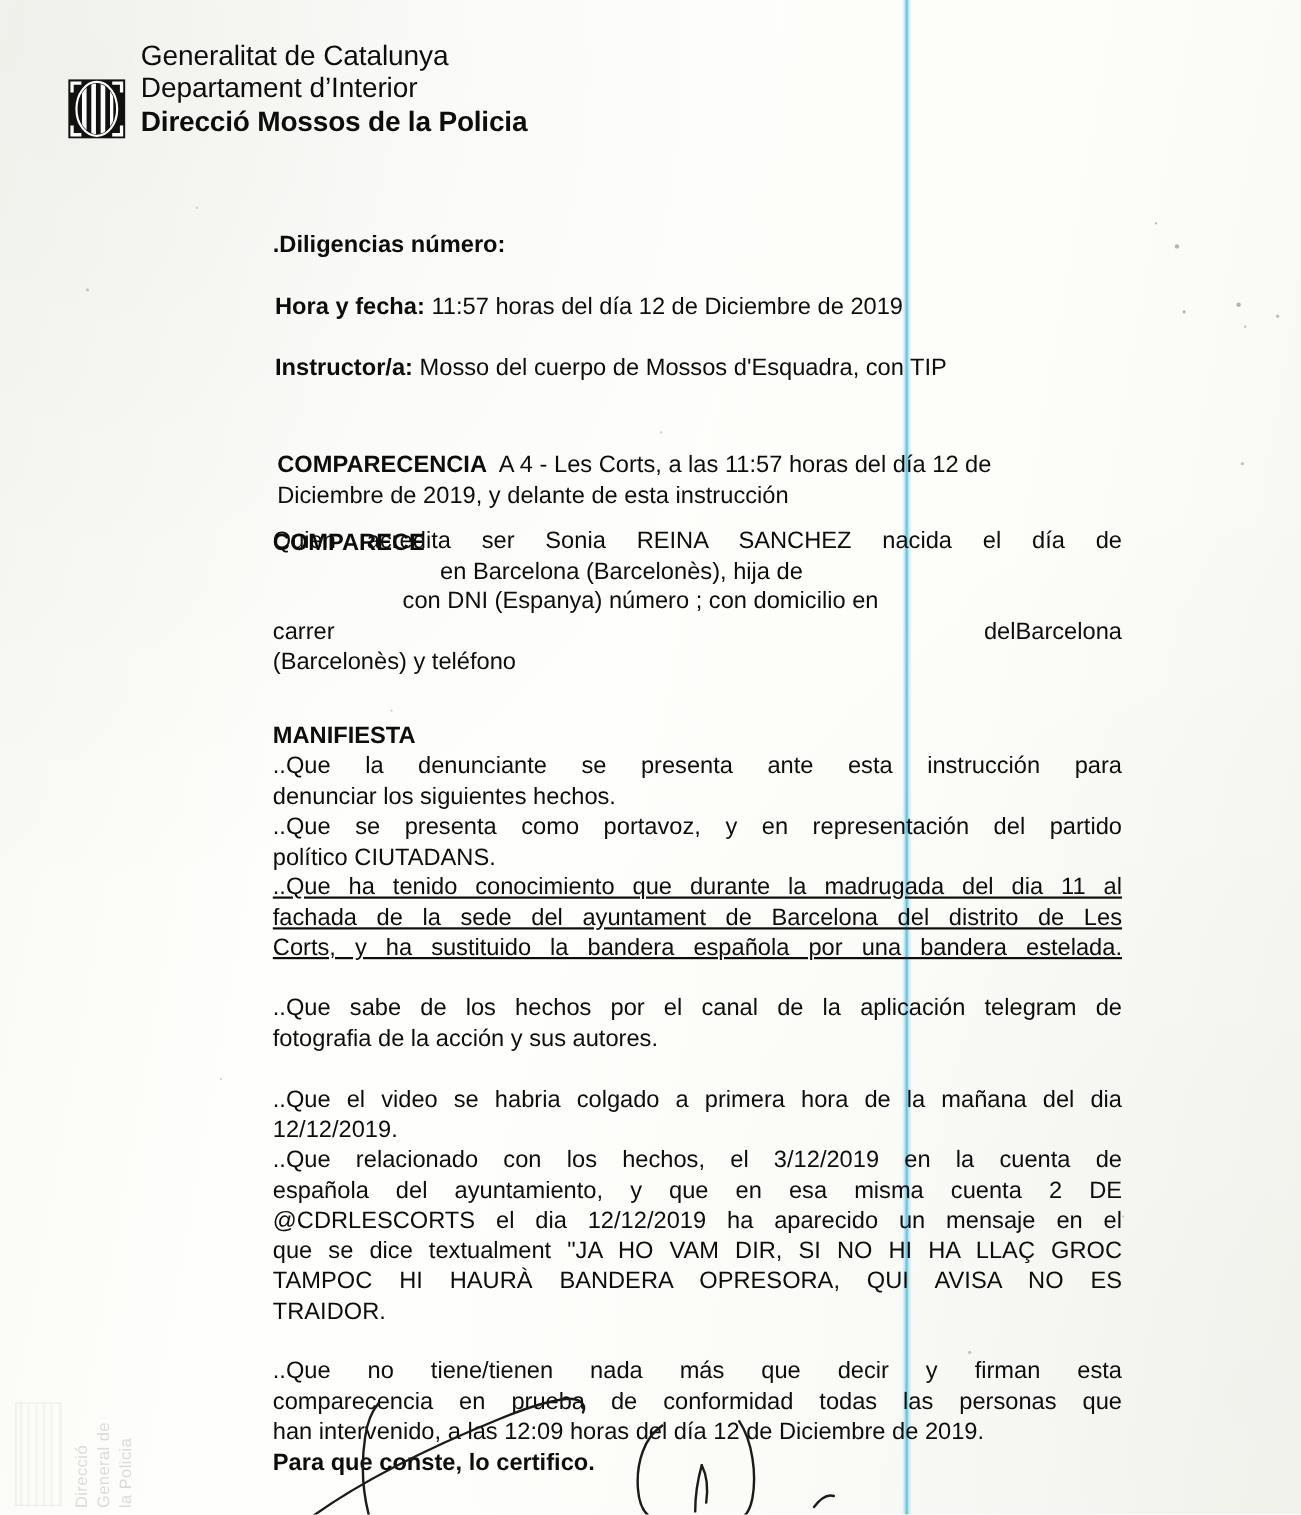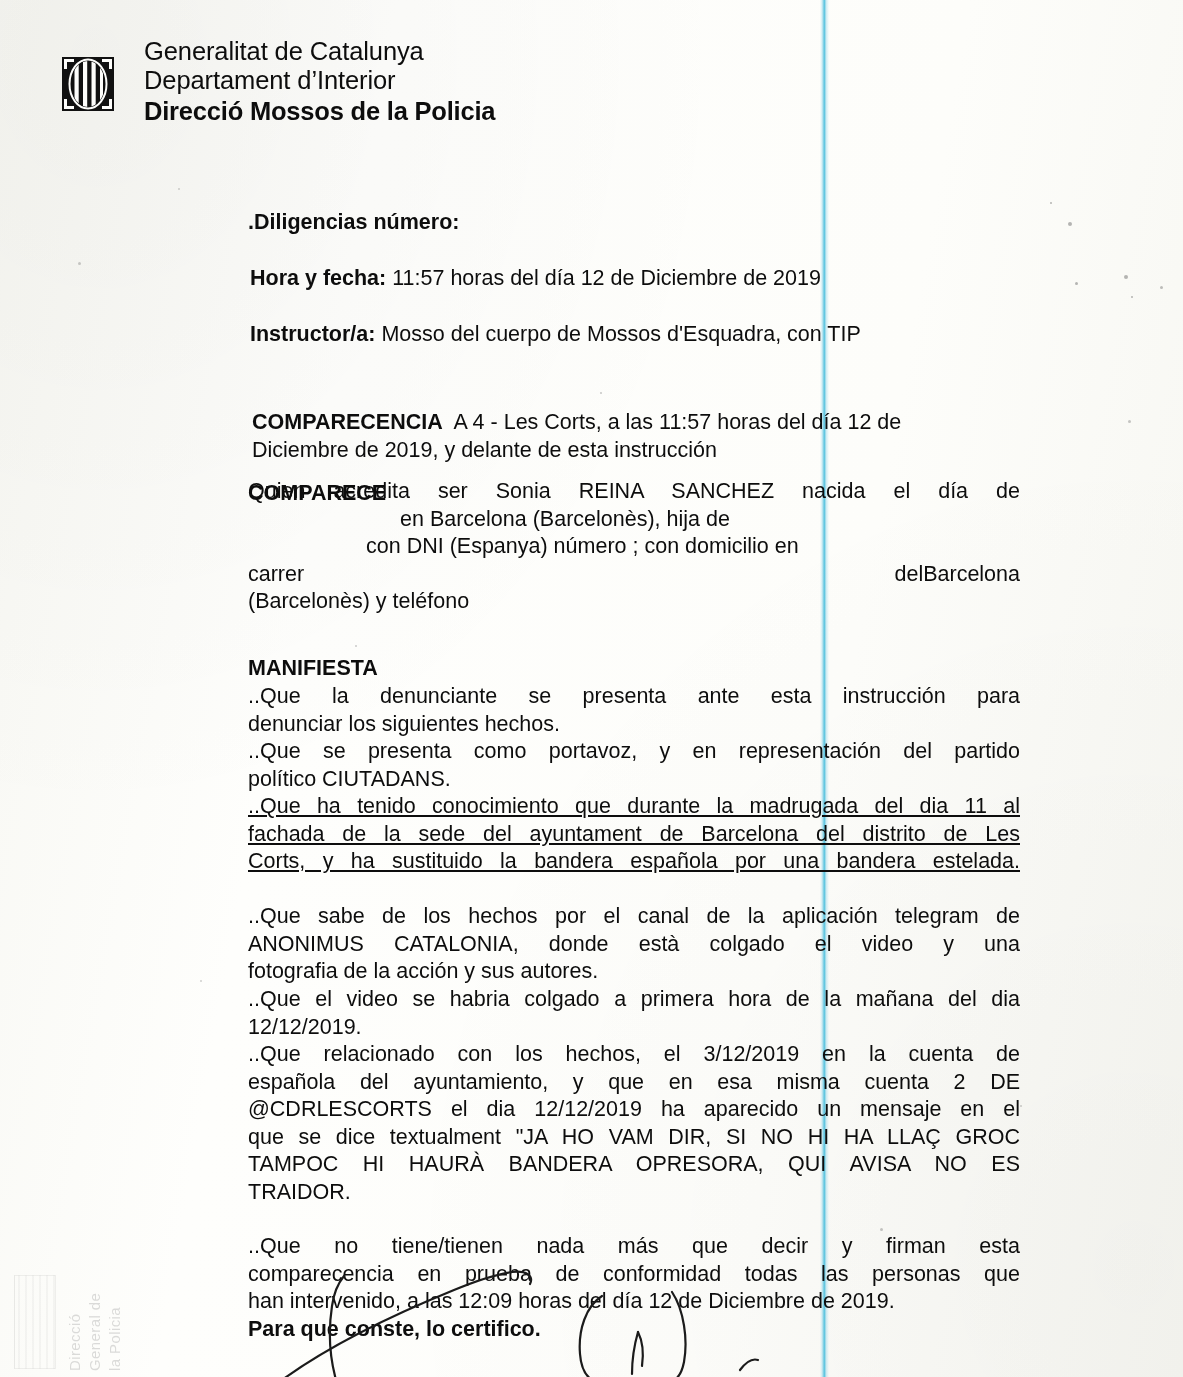--- a/index.html
+++ b/index.html
@@ -55,23 +55,22 @@
       rgba(150,215,235,0.45) 70%,
       rgba(180,225,240,0.00) 100%);
   }
 
   
   .header {
     position: absolute;
     top: 36px;
     left: 62px;
     display: flex;
-    align-items: center;
+    align-items: flex-end;
     z-index: 4;
-    gap: 16px;
   }
   .crest {
     position: relative;
     width: 52px;
     height: 54px;
     flex: 0 0 auto;
     margin-top: 6px;
     margin-right: 14px;
   }
   .crest svg { display: block; width: 52px; height: 54px; }
@@ -294,21 +293,20 @@
     </div>
 
     <div class="para blk-m3">
       <span class="ln just">..Que ha tenido conocimiento que durante la madrugada del dia 11 al</span>
       <span class="ln just">fachada de la sede del ayuntament de Barcelona del distrito de Les</span>
       <span class="ln just">Corts, y ha sustituido la bandera española por una bandera estelada.</span>
     </div>
 
     <div class="para blk-m4">
       <span class="ln just">..Que sabe de los hechos por el canal de la aplicación telegram de</span>
-      <span class="ln just">ANONIMUS CATALONIA, donde està colgado el video y una</span>
       <span class="ln last">fotografia de la acción y sus autores.</span>
     </div>
 
     <div class="para blk-m5">
       <span class="ln just">..Que el video se habria colgado a primera hora de la mañana del dia</span>
       <span class="ln last">12/12/2019.</span>
     </div>
 
     <div class="para blk-m6">
       <span class="ln just">..Que relacionado con los hechos, el 3/12/2019 en la cuenta de</span>

